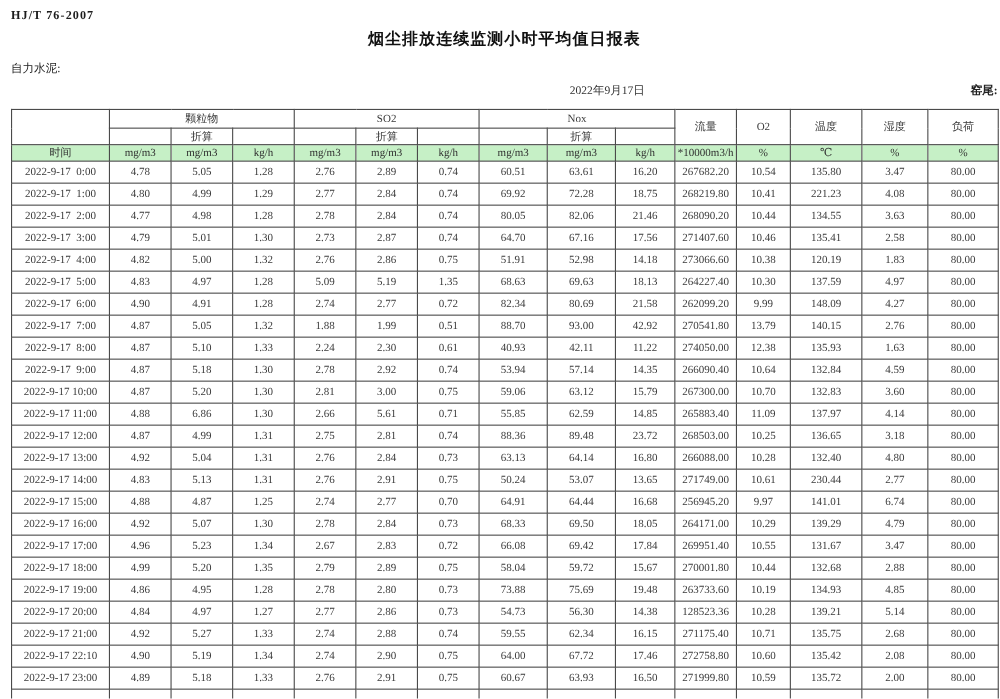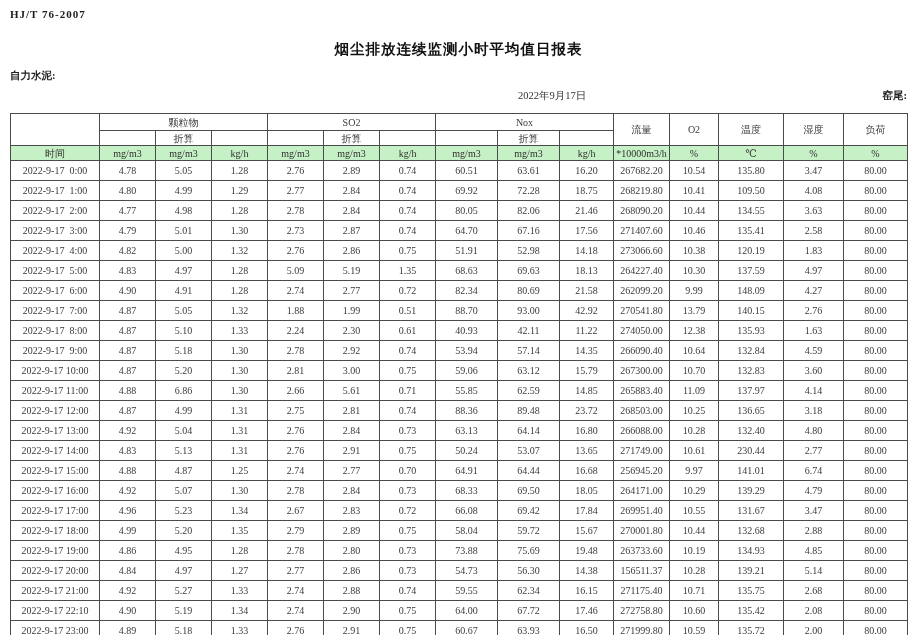--- a/index.html
+++ b/index.html
@@ -4,22 +4,22 @@
 <style>
   * { margin:0; padding:0; box-sizing:border-box; }
   html,body { background:#ffffff; }
   body {
     width:909px; height:635px; overflow:hidden;
     font-family:"Liberation Serif","DejaVu Serif",serif;
     color:#3a3a3a;
   }
   .page { padding:8px 2px 0 10px; position:relative; }
   .std { font-weight:bold; font-size:11px; color:#1c1c1c; letter-spacing:1px; }
-  .title { text-align:center; font-weight:bold; font-size:14.5px; color:#111; margin-top:20px; letter-spacing:1px; }
-  .company { font-weight:bold; font-size:10.5px; color:#222; margin-top:10px; }
+  .title { text-align:center; font-weight:bold; font-size:14.5px; color:#111; margin-top:6px; letter-spacing:1px; }
+  .company { font-weight:normal; font-size:10.5px; color:#222; margin-top:10px; }
   .meta { position:relative; font-size:10.5px; margin-top:6px; height:14px;text-align:right; }
   .loc { font-weight:bold; color:#222; }
   .date { position:absolute; left:508px; top:0; color:#333; }
 
   table { border-collapse:collapse; table-layout:fixed; width:897px; }
   th, td {
     border:1px solid #4a4a4a;
     font-size:10px; font-weight:normal; text-align:center;
     height:15px; line-height:13px; padding:0;
     overflow:hidden; white-space:nowrap; color:#3a3a3a;
@@ -127,21 +127,21 @@
           <td>4.99</td>
           <td>1.29</td>
           <td>2.77</td>
           <td>2.84</td>
           <td>0.74</td>
           <td>69.92</td>
           <td>72.28</td>
           <td>18.75</td>
           <td>268219.80</td>
           <td class="low">10.41</td>
-          <td>109.50</td>
+          <td>221.23</td>
           <td>4.08</td>
           <td>80.00</td>
         </tr>
         <tr>
           <td class="time">2022-9-17  2:00</td>
           <td>4.77</td>
           <td>4.98</td>
           <td>1.28</td>
           <td>2.78</td>
           <td>2.84</td>
@@ -448,21 +448,21 @@
           <td class="time">2022-9-17 20:00</td>
           <td>4.84</td>
           <td>4.97</td>
           <td>1.27</td>
           <td>2.77</td>
           <td>2.86</td>
           <td>0.73</td>
           <td>54.73</td>
           <td>56.30</td>
           <td>14.38</td>
-          <td>156511.37</td>
+          <td>128523.36</td>
           <td class="low">10.28</td>
           <td>139.21</td>
           <td>5.14</td>
           <td>80.00</td>
         </tr>
         <tr>
           <td class="time">2022-9-17 21:00</td>
           <td>4.92</td>
           <td>5.27</td>
           <td>1.33</td>

